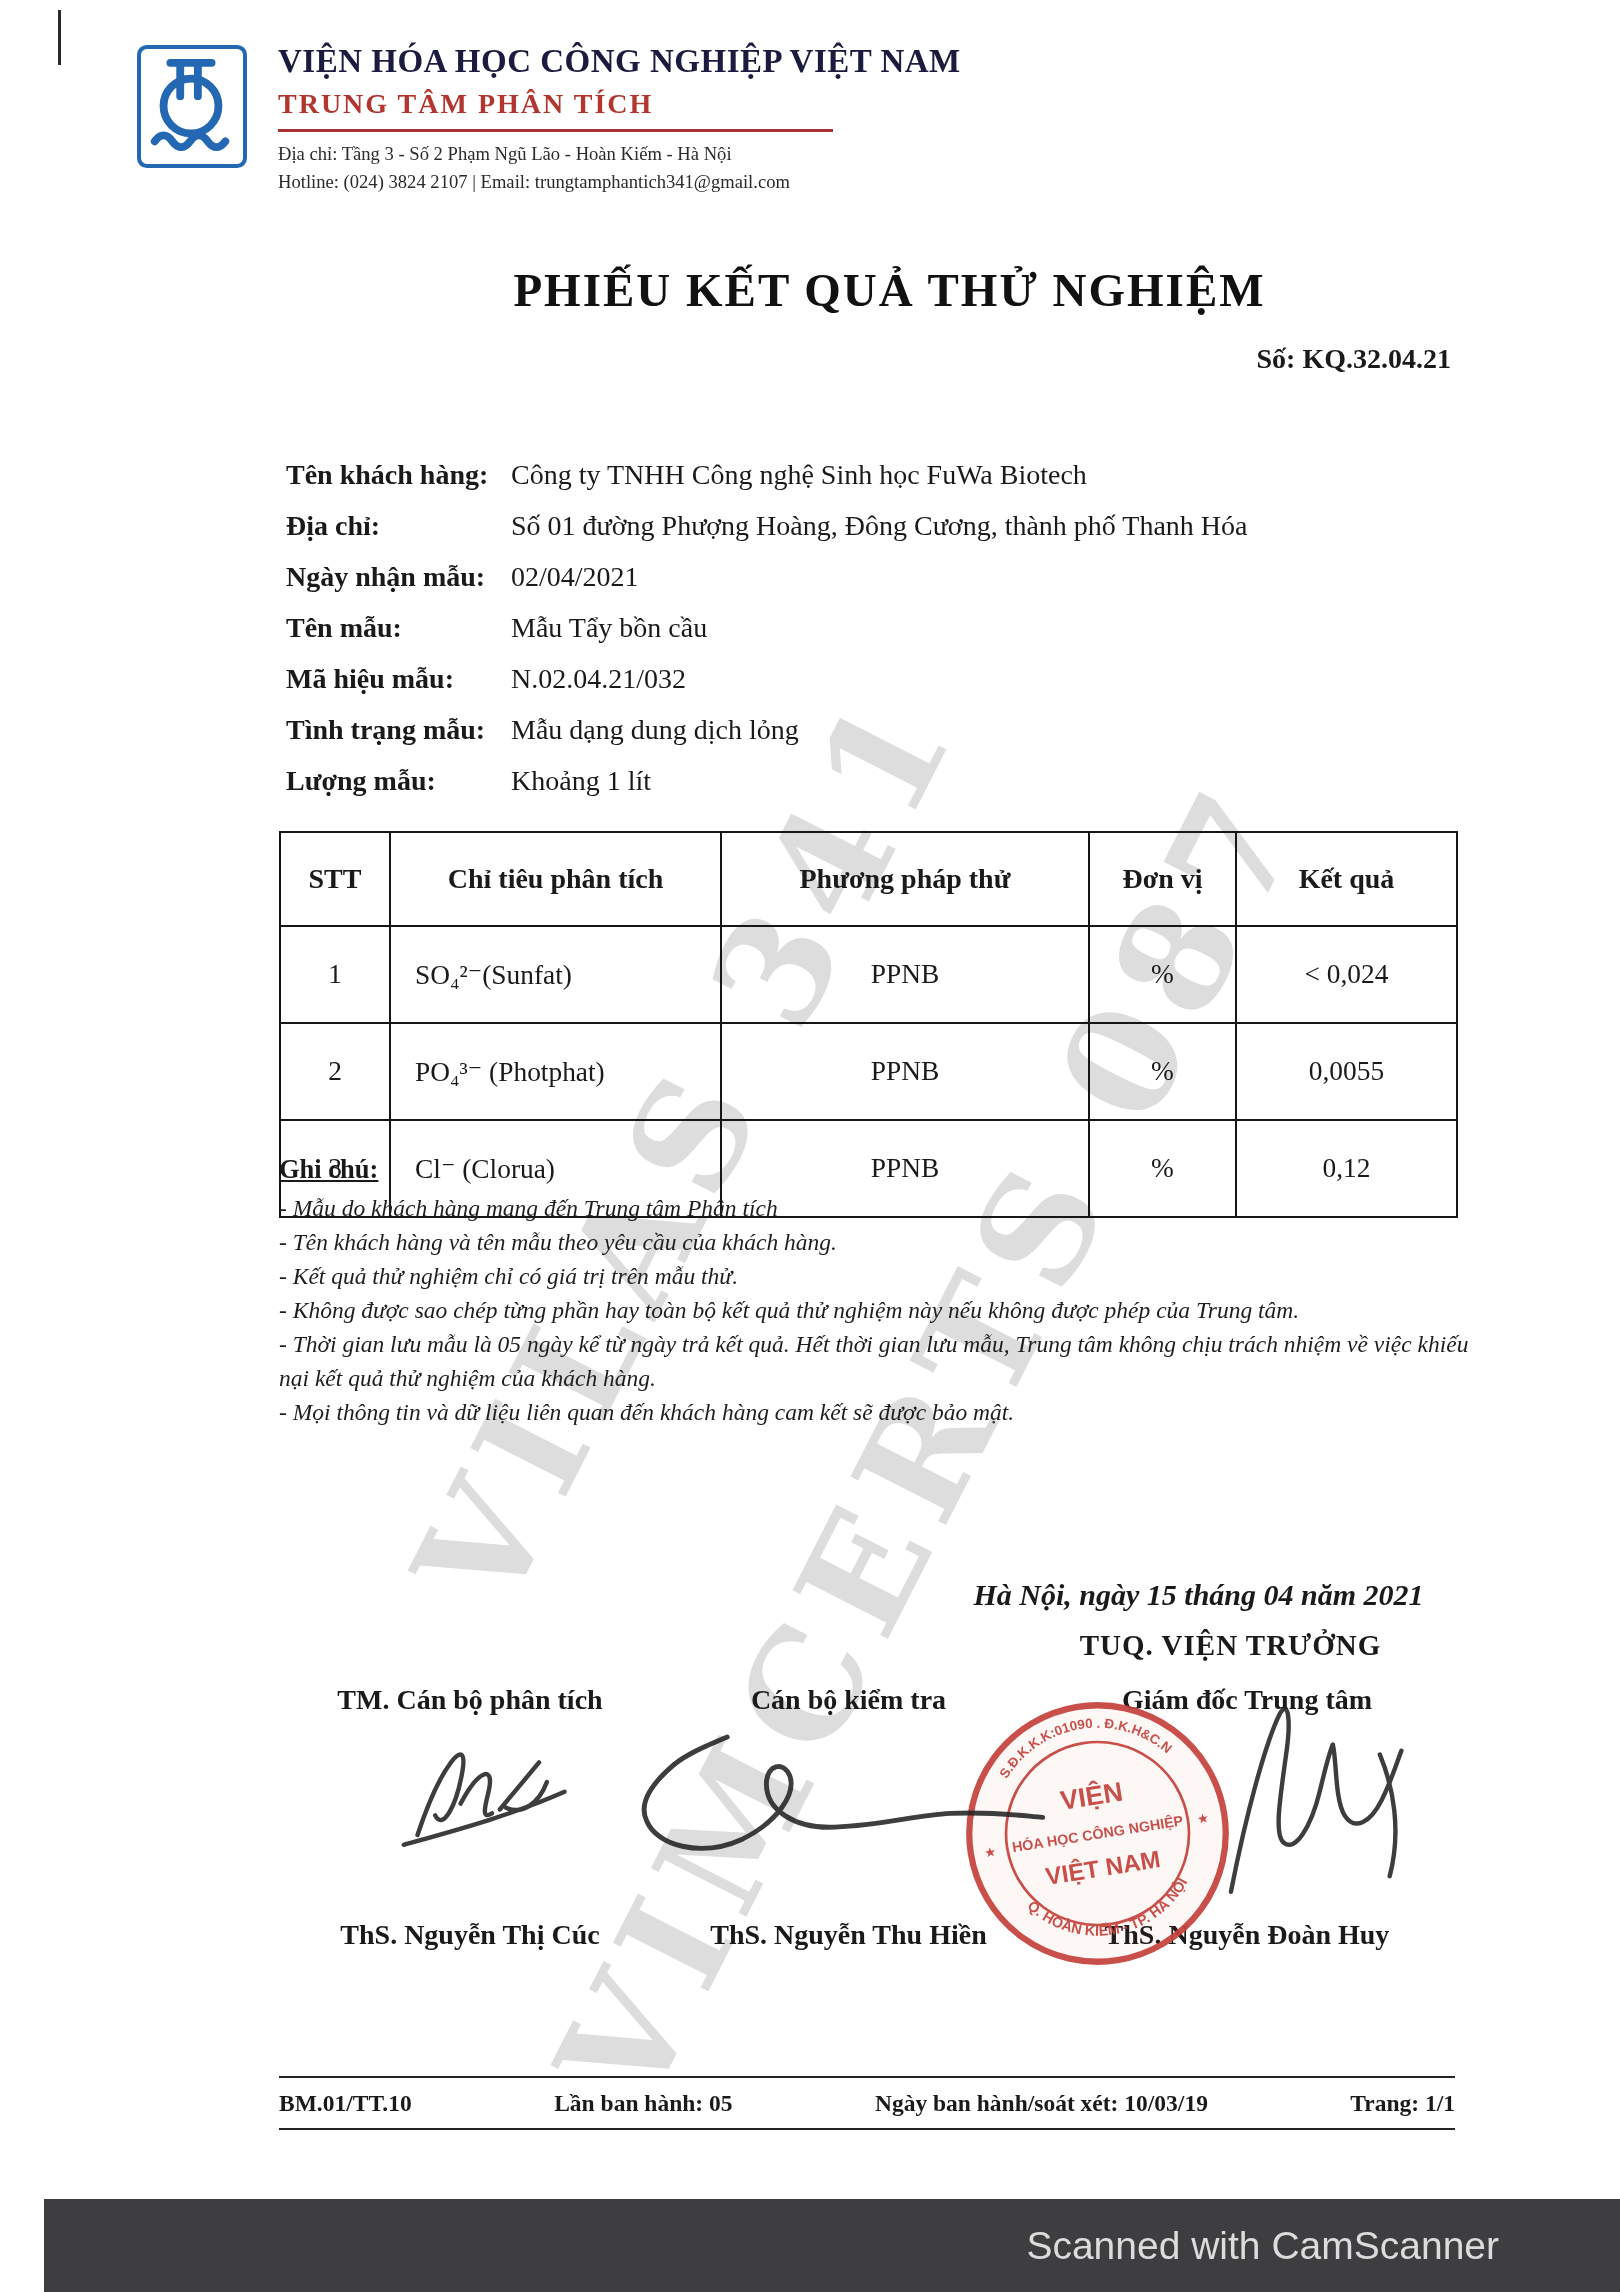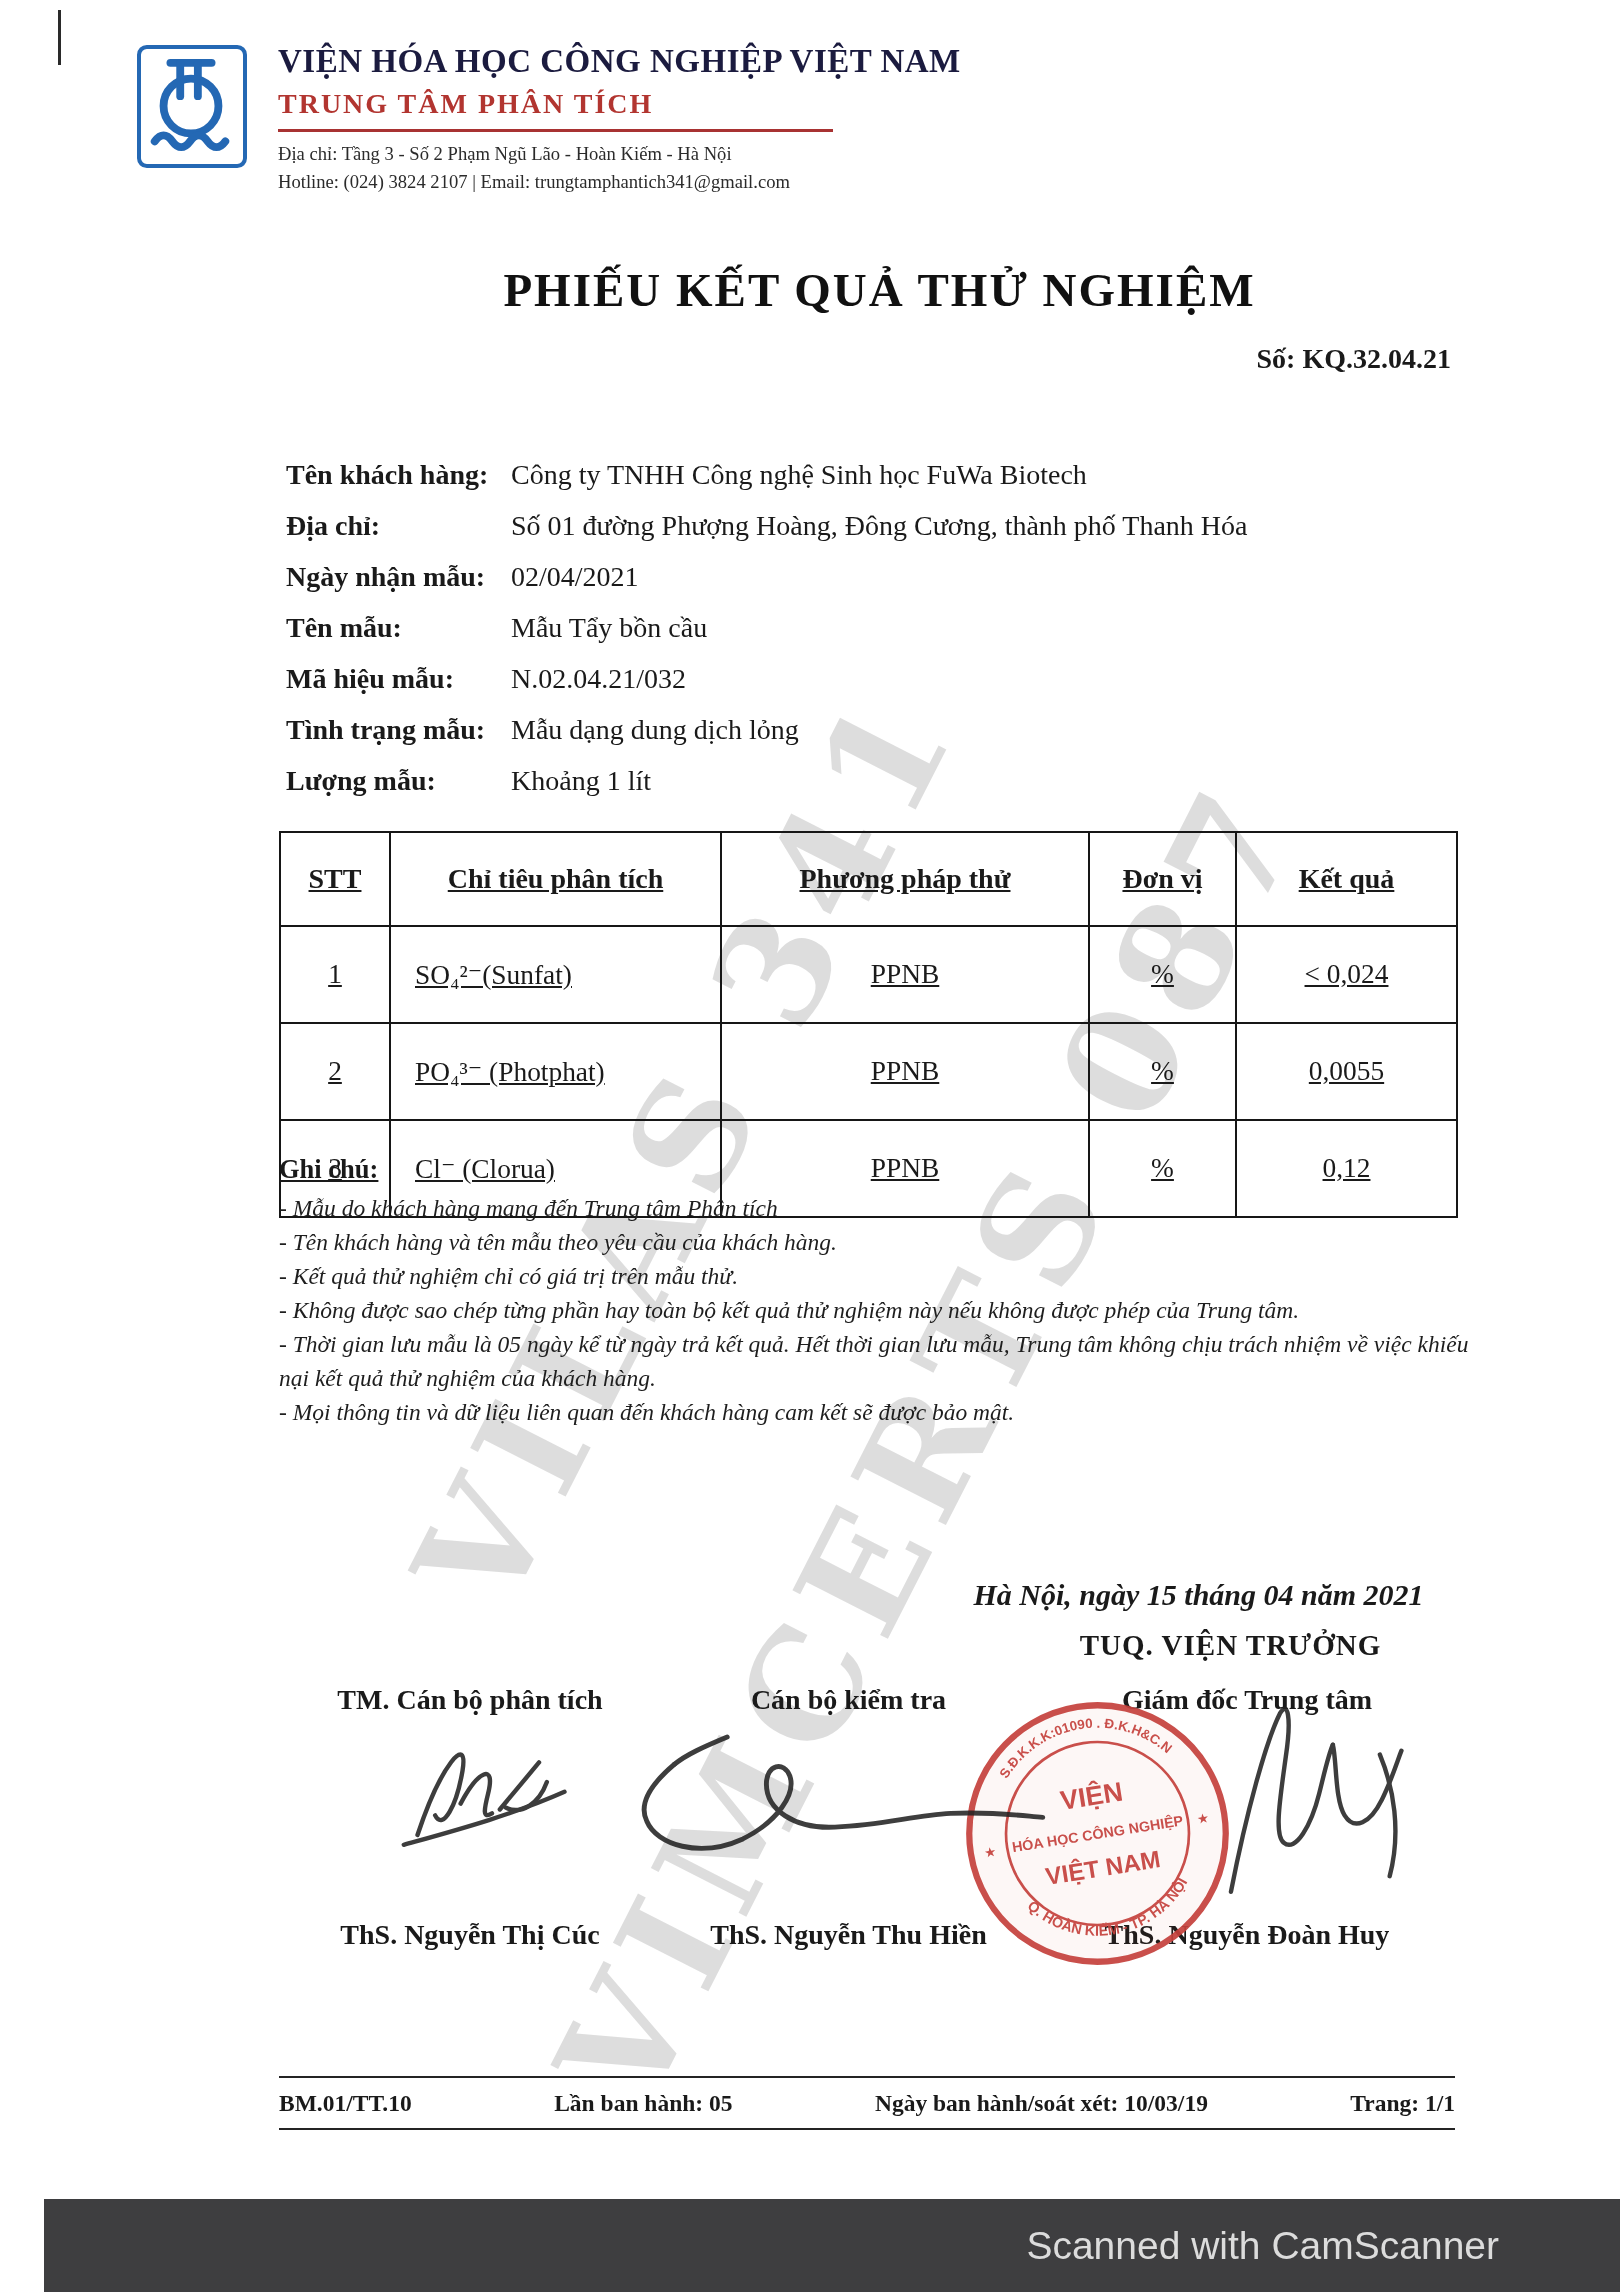--- a/index.html
+++ b/index.html
@@ -17,21 +17,21 @@
     border:4.9px solid #2468b4; border-radius:9.8px; background:#fff;
   }
   .header-text { position:absolute; left:278px; top:43px; width:882px; }
   .org-name { font-size:33px; font-weight:bold; color:#1b1b3f; letter-spacing:0.5px; }
   .center-name { font-size:28px; font-weight:bold; color:#b23530; letter-spacing:2px; margin-top:7.8px; }
   .red-rule { width:555px; height:3.9px; background:#a83232; margin-top:8.8px; }
   .addr-line { font-size:18.6px; color:#2b2b2b; margin-top:10.8px; }
   .hot-line { font-size:18.6px; color:#2b2b2b; margin-top:5.9px; }
 
   .doc-title {
-    position:absolute; left:268px; top:263px; width:1223px; text-align:center;
+    position:absolute; left:278px; top:263px; width:1223px; text-align:center;
     font-size:47px; font-weight:bold; letter-spacing:2px; color:#111;
   }
   .doc-number {
     position:absolute; left:279px; top:343px; width:1172px; text-align:right;
     font-size:28px; font-weight:bold;
   }
 
   
   .info { position:absolute; left:286px; top:449px; width:1215px; }
   .info-row { display:flex; line-height:51px; font-size:28px; }
@@ -46,21 +46,21 @@
     z-index:0; pointer-events:none;
   }
   .wm1 { left:686px; top:1147px; font-size:147px; }
   .wm2 { left:931px; top:1441px; font-size:147px; }
 
   
   table.results {
     position:absolute; left:279px; top:831px; width:1176px;
     border-collapse:collapse; table-layout:fixed; font-size:27.4px; z-index:1;
   }
-  table.results th, table.results td { border:2px solid #161616; text-align:center;text-decoration:underline; }
+  table.results th, table.results td { border:2px solid #161616; text-align:center; }
   table.results th { height:94px; font-weight:bold; font-size:28px; }
   table.results td { height:97px; }
   table.results td.left { text-align:left; padding-left:24px; }
 
   
   .notes { position:absolute; left:279px; top:1154px; width:1215px; z-index:1; }
   .notes-heading { font-size:26.5px; font-weight:bold; text-decoration:underline; margin-bottom:5.9px; }
   .note-item { font-size:23.5px; font-style:italic; line-height:34px; color:#1e1e1e; }
 
   

